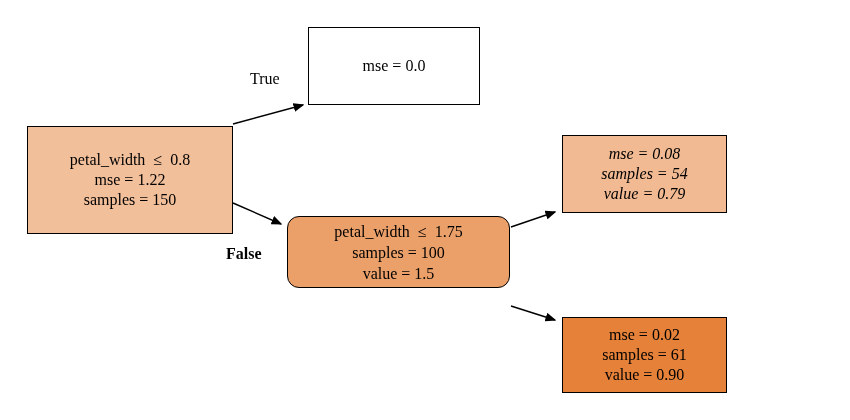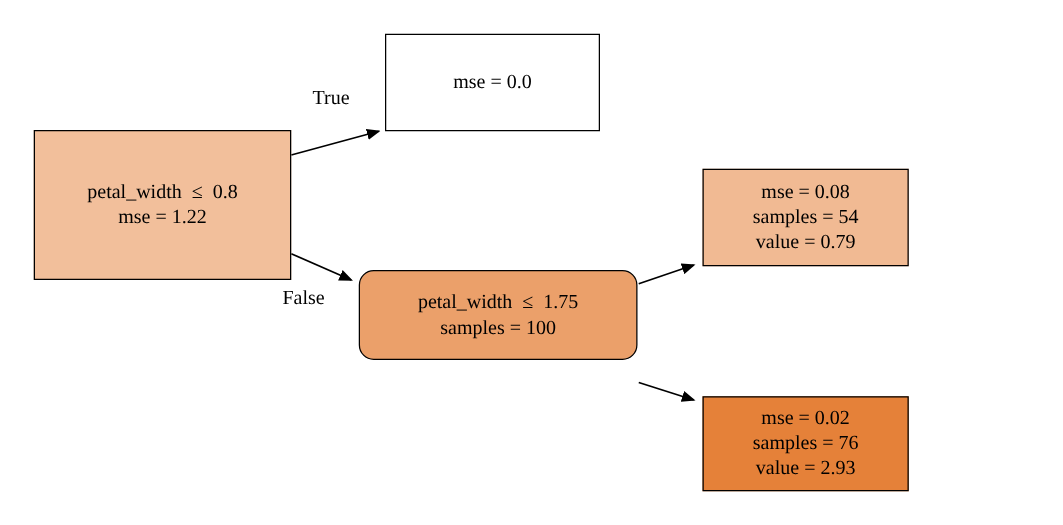--- a/index.html
+++ b/index.html
@@ -28,32 +28,32 @@
     border: 1.5px solid #000000;
     box-sizing: border-box;
     display: flex;
     flex-direction: column;
     justify-content: center;
     align-items: center;
     text-align: center;
     font-size: 16px;
     line-height: 20px;
   }
-  .node-root        { left: 27px;  top: 104px; width: 206px; height: 120px; }
+  .node-root        { left: 27px;  top: 126px; width: 206px; height: 108px; }
   .node-true-leaf   { left: 308px; top: 27px;  width: 172px; height: 78px; }
   .node-false-node  { left: 287px; top: 216px; width: 223px; height: 72px; line-height: 21px; border-radius: 12px; }
   .node-ft-leaf     { left: 562px; top: 135px; width: 165px; height: 78px; }
   .node-ff-leaf     { left: 562px; top: 317px; width: 165px; height: 76px; }
   .edge-label {
     position: absolute;
     font-size: 16px;
     line-height: 20px;
   }
   .label-true  { left: 250px; top: 69px; text-align: center; }
-  .label-false { left: 226px; top: 229px; }
+  .label-false { left: 226px; top: 244px; font-weight: bold; }
 </style>
 </head>
 <body>
 
 <div class="canvas">
 
   <svg class="edges-svg" viewBox="0 0 850 420">
     <defs>
       <marker id="arrow" markerWidth="11" markerHeight="9" refX="9.5" refY="4.5" orient="auto" markerUnits="userSpaceOnUse">
         <path d="M0,0 L11,4.5 L0,9 z" fill="#000000"></path>
@@ -64,36 +64,38 @@
     <line x1="511" y1="227" x2="555" y2="212" stroke="#000000" stroke-width="1.4" marker-end="url(#arrow)"></line>
     <line x1="511" y1="306" x2="555" y2="320" stroke="#000000" stroke-width="1.4" marker-end="url(#arrow)"></line>
   </svg>
 
   <div class="edge-label label-true">True</div>
   <div class="edge-label label-false">False</div>
 
   <div class="node node-root" style="background: rgb(242, 191, 155);">
     <div>petal_width &nbsp;≤&nbsp; 0.8</div>
     <div>mse = 1.22</div>
+    <div>samples = 150</div>
   </div>
 
   <div class="node node-true-leaf" style="background: rgb(255, 255, 255);">
     <div>mse = 0.0</div>
   </div>
 
   <div class="node node-false-node" style="background: rgb(235, 160, 106);">
     <div>petal_width &nbsp;≤&nbsp; 1.75</div>
     <div>samples = 100</div>
+    <div>value = 1.5</div>
   </div>
 
-  <div class="node node-ft-leaf" style="background: rgb(241, 186, 147);">
+  <div class="node node-ft-leaf" style="background: rgb(241, 186, 147); font-style: italic;">
     <div>mse = 0.08</div>
     <div>samples = 54</div>
     <div>value = 0.79</div>
   </div>
 
   <div class="node node-ff-leaf" style="background: rgb(229, 129, 57);">
     <div>mse = 0.02</div>
-    <div>samples = 76</div>
-    <div>value = 2.93</div>
+    <div>samples = 61</div>
+    <div>value = 0.90</div>
   </div>
 
 </div>
 
 </body></html>

